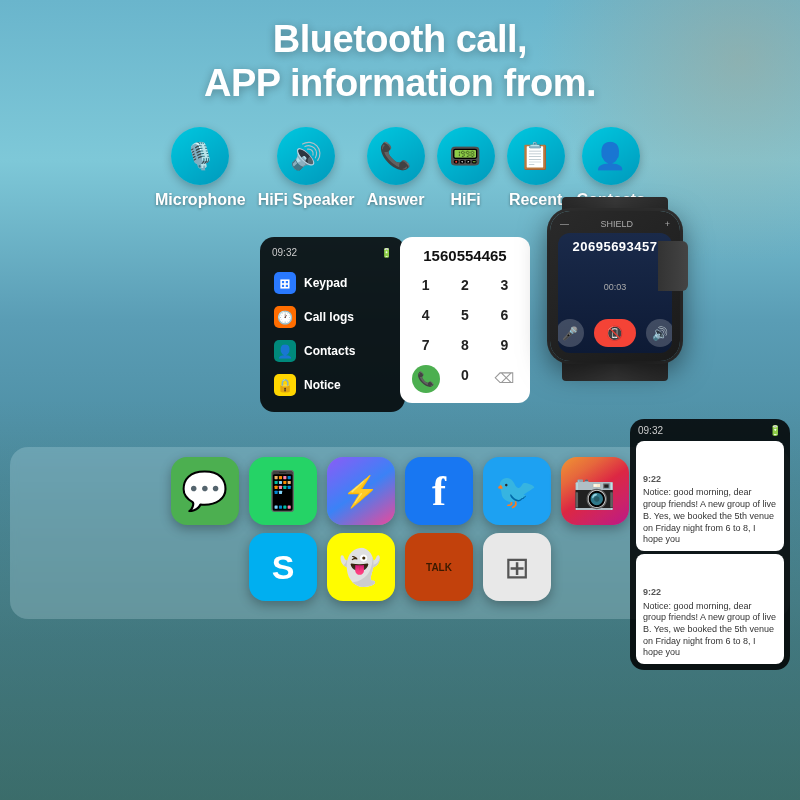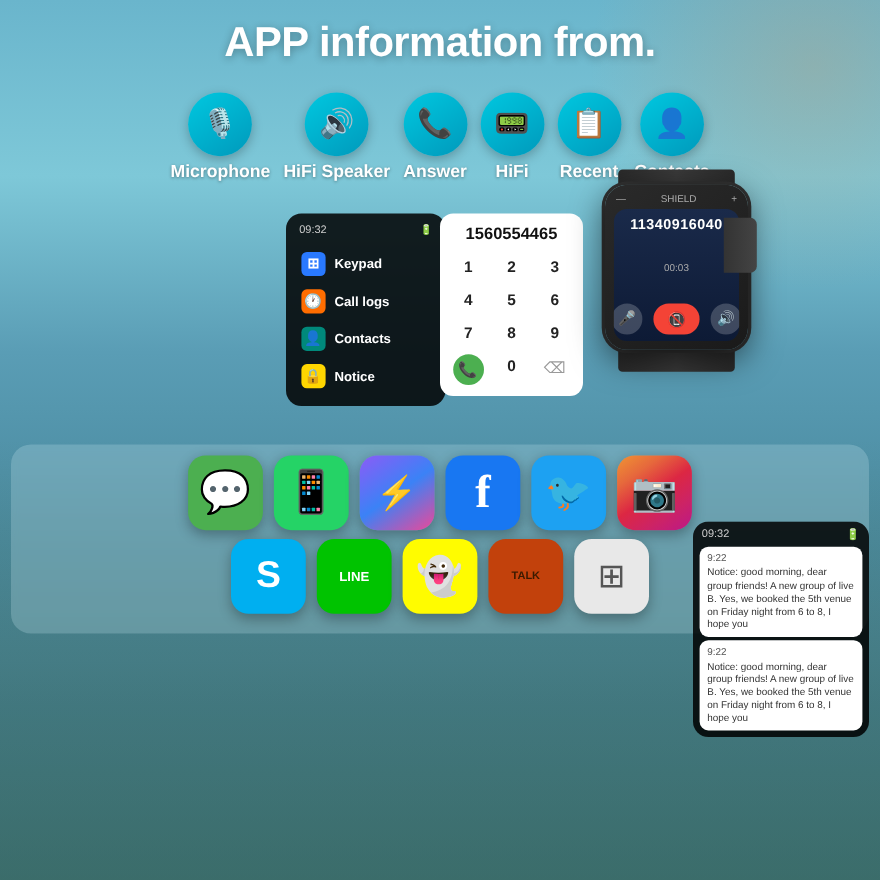--- a/index.html
+++ b/index.html
@@ -343,23 +343,24 @@
       background: white;
       margin: 3px 6px;
       border-radius: 8px;
       padding: 5px 7px;
       font-size: 9px;
       color: #333;
       line-height: 1.3;
     }
 
     .notif-time {
-      font-weight: 400;
+      font-weight: 700;
       color: #555;
       margin-bottom: 2px;
+      margin-top: 28px;
     }
 
     
     .hand-bg {
       position: absolute;
       bottom: 0;
       left: 0;
       right: 0;
       height: 400px;
       background: linear-gradient(180deg, transparent 0%, rgba(80,120,100,0.3) 50%, rgba(60,100,80,0.5) 100%);
@@ -378,20 +379,21 @@
 </head>
 <body>
 
 <div class="bg-overlay"></div>
 <div class="bg-person"></div>
 <div class="hand-bg"></div>
 
 <div class="content">
 
   <div class="header-title">
+    <div>Bluetooth call,</div>
     <div>APP information from.</div>
   </div>
 
   <div class="features-row">
     <div class="feature-item">
       <div class="feature-icon-circle">🎙️</div>
       <span class="feature-label">Microphone</span>
     </div>
     <div class="feature-item">
       <div class="feature-icon-circle">🔊</div>
@@ -463,21 +465,21 @@
     <div class="smartwatch-container">
       <div style="width:106px; height:14px; background:linear-gradient(90deg,#2a2a2a,#3a3a3a,#2a2a2a); border-radius:4px 4px 0 0; margin:0 auto;"></div>
       <div class="watch-body">
         <div style="display:flex; justify-content:space-between; font-size:9px; color:#aaa; margin-bottom:4px; padding:0 2px;">
           <span>—</span>
           <span>SHIELD</span>
           <span>+</span>
         </div>
         <div class="watch-screen">
           <div class="watch-screen-content">
-            <div class="watch-call-number">11340916040</div>
+            <div class="watch-call-number">20695693457</div>
             <div class="watch-call-duration">00:03</div>
             <div class="watch-call-buttons">
               <div class="watch-btn-mic">🎤</div>
               <div class="watch-btn-end">📵</div>
               <div class="watch-btn-spk">🔊</div>
             </div>
           </div>
         </div>
         <div style="width:30px; height:50px; background:linear-gradient(90deg,#333,#444); position:absolute; right:-8px; top:30px; border-radius:0 6px 6px 0;"></div>
       </div>
@@ -513,23 +515,20 @@
         <span style="font-size:34px;">📷</span>
       </div>
     </div>
 
     <div class="apps-row">
 
       <div class="app-icon-wrapper" style="background:#00aff0;">
         <span style="font-size:34px; color:white; font-weight:900; font-family:Arial;">S</span>
       </div>
 
-      <div class="app-icon-wrapper" style="background:#00c300;">
-        <span style="font-size:12px; color:white; font-weight:900;">LINE</span>
-      </div>
 
       <div class="app-icon-wrapper" style="background:#fffc00;">
         <span style="font-size:34px;">👻</span>
       </div>
 
       <div class="app-icon-wrapper" style="background:#c2410c;">
         <span style="font-size:10px; font-weight:900; color:#3a1a00;">TALK</span>
       </div>
 
       <div class="app-icon-wrapper" style="background:#e8e8e8;">

